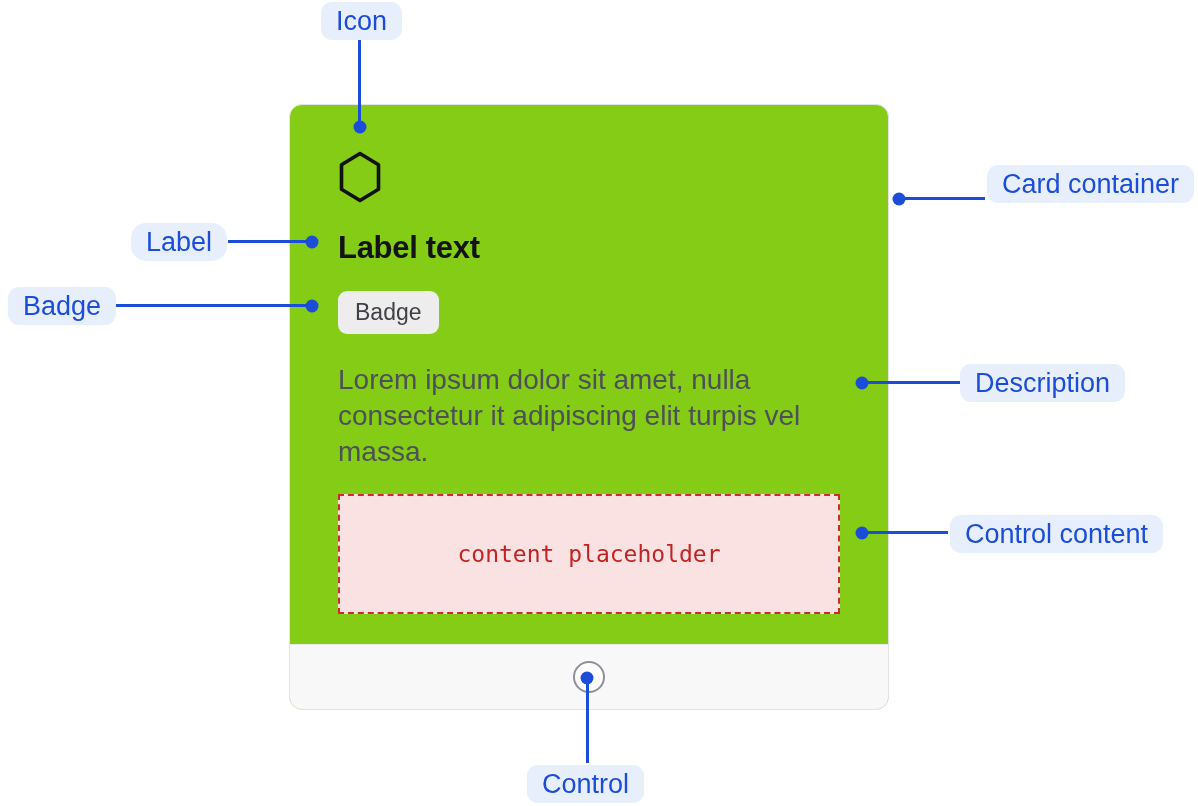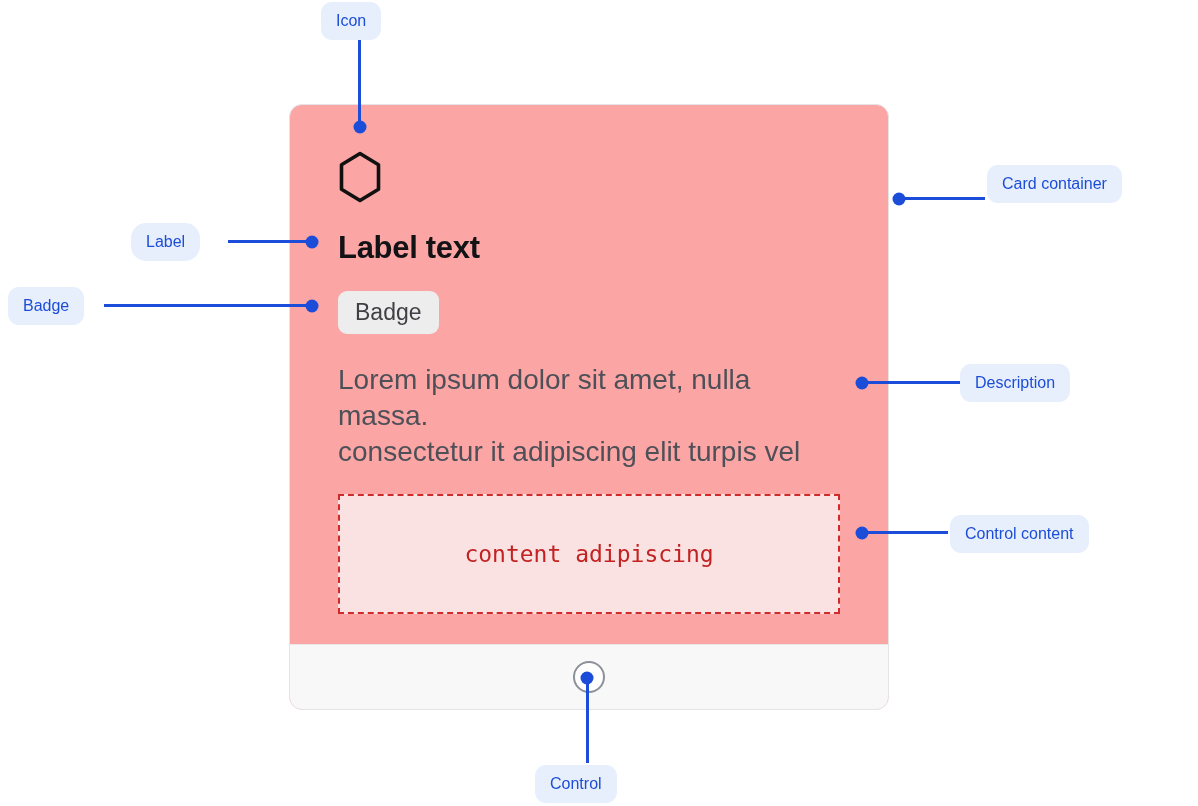--- a/index.html
+++ b/index.html
@@ -6,21 +6,21 @@
   body {
     width: 1198px; height: 806px; position: relative;
     background: #ffffff; overflow: hidden;
     font-family: "Liberation Sans", sans-serif;
   }
 
   
   .card {
     position: absolute; left: 289px; top: 104px;
     width: 600px; height: 606px; box-sizing: border-box;
-    background: #fca5a5; border: 1px solid #e4e4e6; border-radius: 13px;
+    background: #84cc16; border: 1px solid #e4e4e6; border-radius: 13px;
     display: flex; flex-direction: column;
   }
   .card-body { flex: 1; padding: 46px 48px 0 48px; }
   .hex-icon { display: block; }
   .card-label {
     margin-top: 23px; font-size: 31px; font-weight: 700;
     color: #131316; letter-spacing: -0.3px; line-height: 36px;
   }
   .card-badge {
     display: inline-block; margin-top: 25px;
@@ -48,21 +48,21 @@
   .control-circle {
     width: 32px; height: 32px; box-sizing: border-box;
     border: 2px solid #8c9199; border-radius: 50%;
     background: #ffffff; padding: 0;
   }
 
   
   .pill {
     position: absolute; box-sizing: border-box;
     background: #e8effc; color: #1b4dd8;
-    font-size: 16px; font-weight: 500; line-height: 28px;
+    font-size: 27px; font-weight: 500; line-height: 28px;
     padding: 5px 15px; border-radius: 11px; white-space: nowrap;
     z-index: 3;
   }
   .dot {
     position: absolute; width: 13px; height: 13px;
     background: #1b4dd8; border-radius: 50%;
     transform: translate(-50%, -50%); z-index: 3;
   }
   .line-h { position: absolute; height: 3px; background: #1b4dd8; z-index: 2; }
   .line-v { position: absolute; width: 3px; background: #1b4dd8; z-index: 2; }
@@ -85,43 +85,43 @@
   .ann-container .dot    { left: 899px; top: 199px; }
 
   .ann-desc .pill   { left: 960px; top: 364px; }
   .ann-desc .line-h { left: 862px; top: 381px; width: 144px; }
   .ann-desc .dot    { left: 862px; top: 383px; }
 
   .ann-custom .pill   { left: 950px; top: 515px; }
   .ann-custom .line-h { left: 862px; top: 531px; width: 86px; }
   .ann-custom .dot    { left: 862px; top: 533px; }
 
-  .ann-control .pill   { left: 527px; top: 765px; margin-left: 8px; }
+  .ann-control .pill   { left: 527px; top: 765px; }
   .ann-control .line-v { left: 586px; top: 678px; height: 85px; }
   .ann-control .dot    { left: 587px; top: 678px; }
 </style>
 </head>
 <body>
 
 <div class="card">
   <div class="card-body">
     <span class="hex-icon">
       <svg width="44" height="52" viewBox="0 0 44 52" fill="none">
         <path d="M22 2.5 L40.5 13.8 V38.2 L22 49.5 L3.5 38.2 V13.8 Z" stroke="#111111" stroke-width="3.6" stroke-linejoin="round" fill="none"></path>
       </svg>
     </span>
     <div class="card-label">Label text</div>
     <span class="card-badge">Badge</span>
     <div class="card-desc">
       <span>Lorem ipsum dolor sit amet, nulla</span>
+      <span>consectetur it adipiscing elit turpis vel</span>
       <span>massa.</span>
-      <span>consectetur it adipiscing elit turpis vel</span>
     </div>
     <div class="card-placeholder">
-      <span>content adipiscing</span>
+      <span>content placeholder</span>
     </div>
   </div>
   <div class="card-footer">
     <button class="control-circle"></button>
   </div>
 </div>
 
 <div class="ann-icon">
   <span class="pill">Icon</span>
   <span class="line-v"></span>

